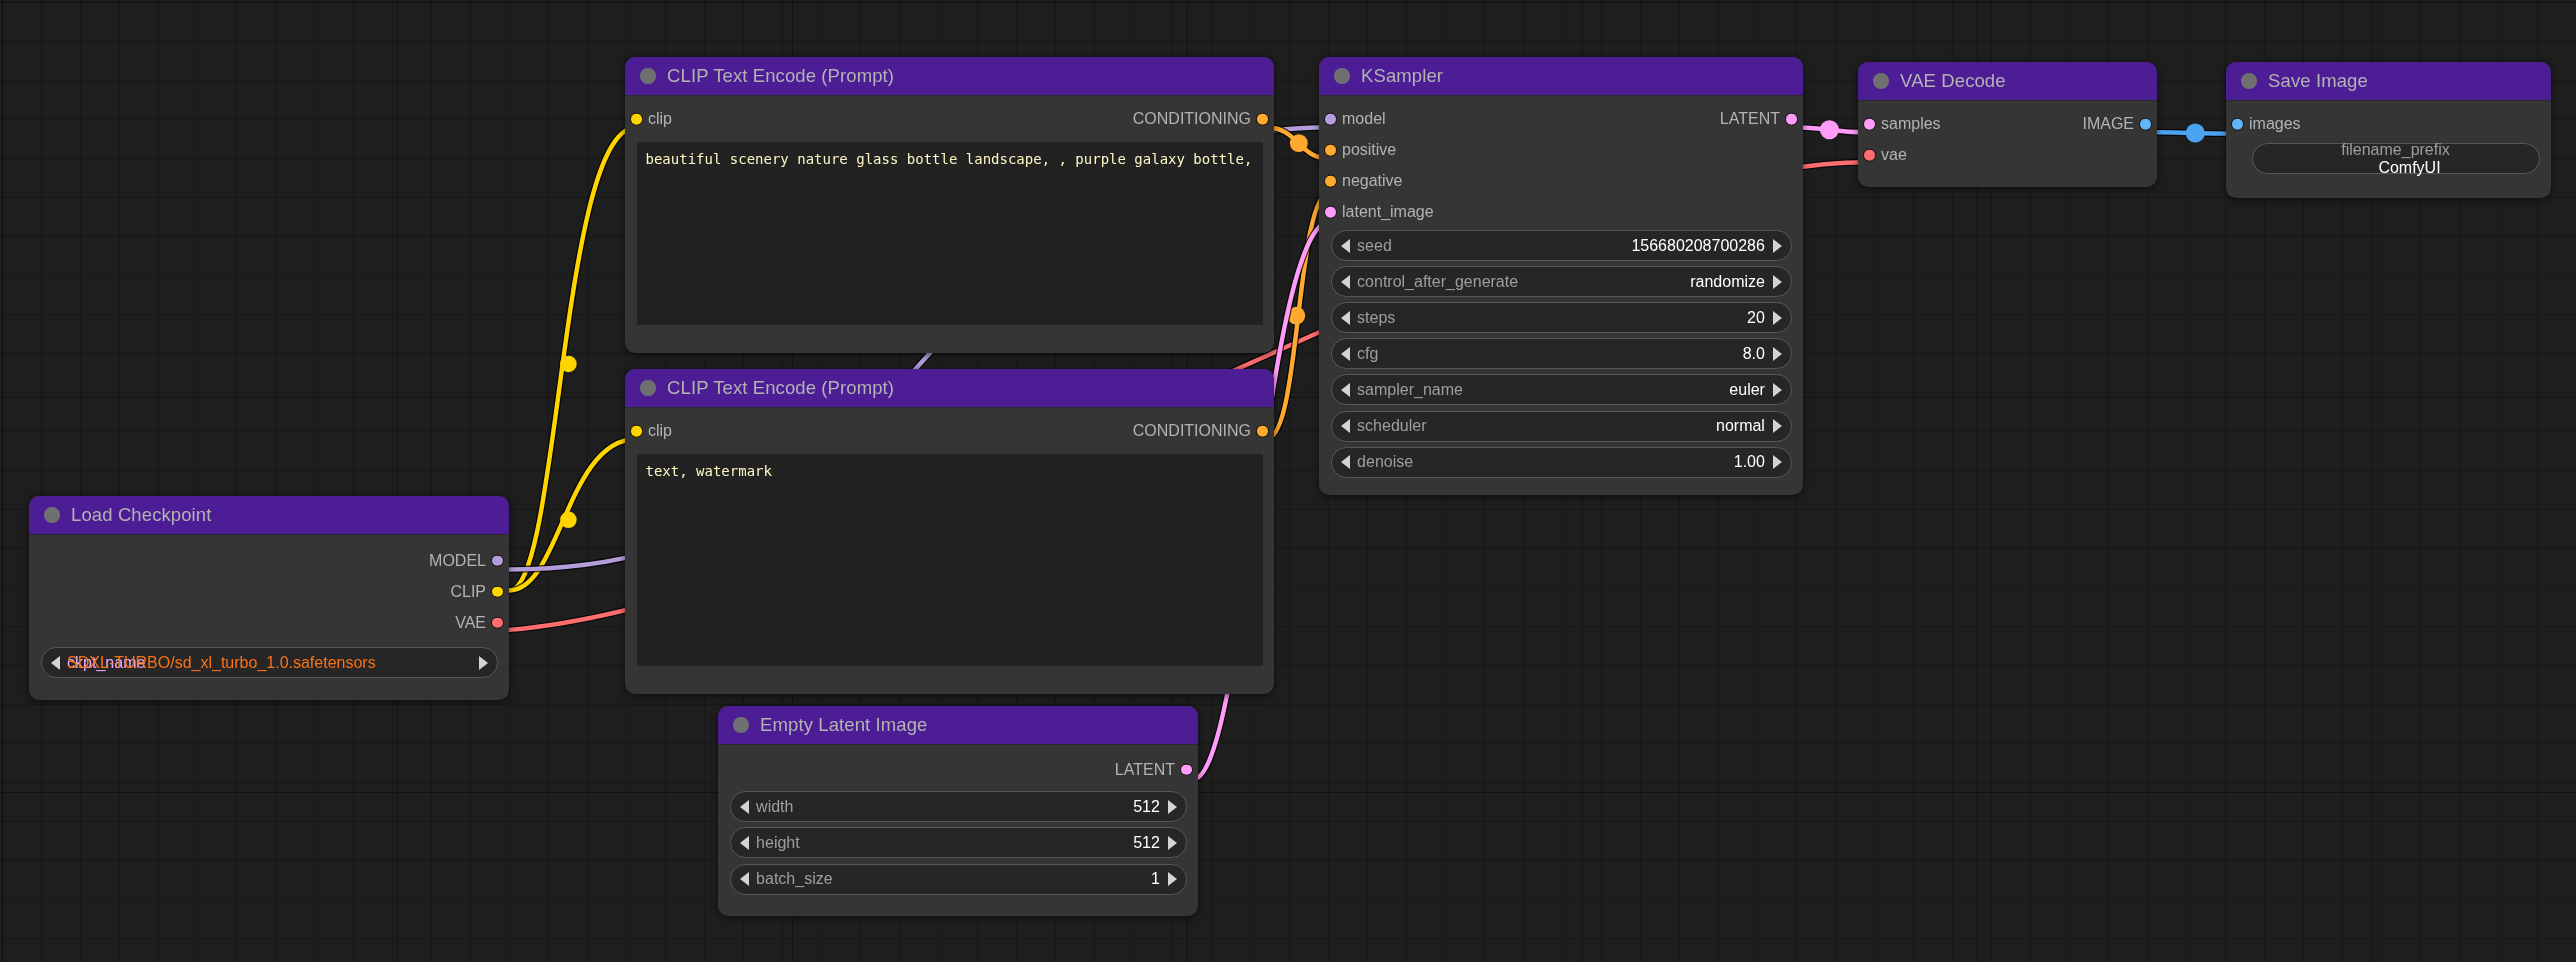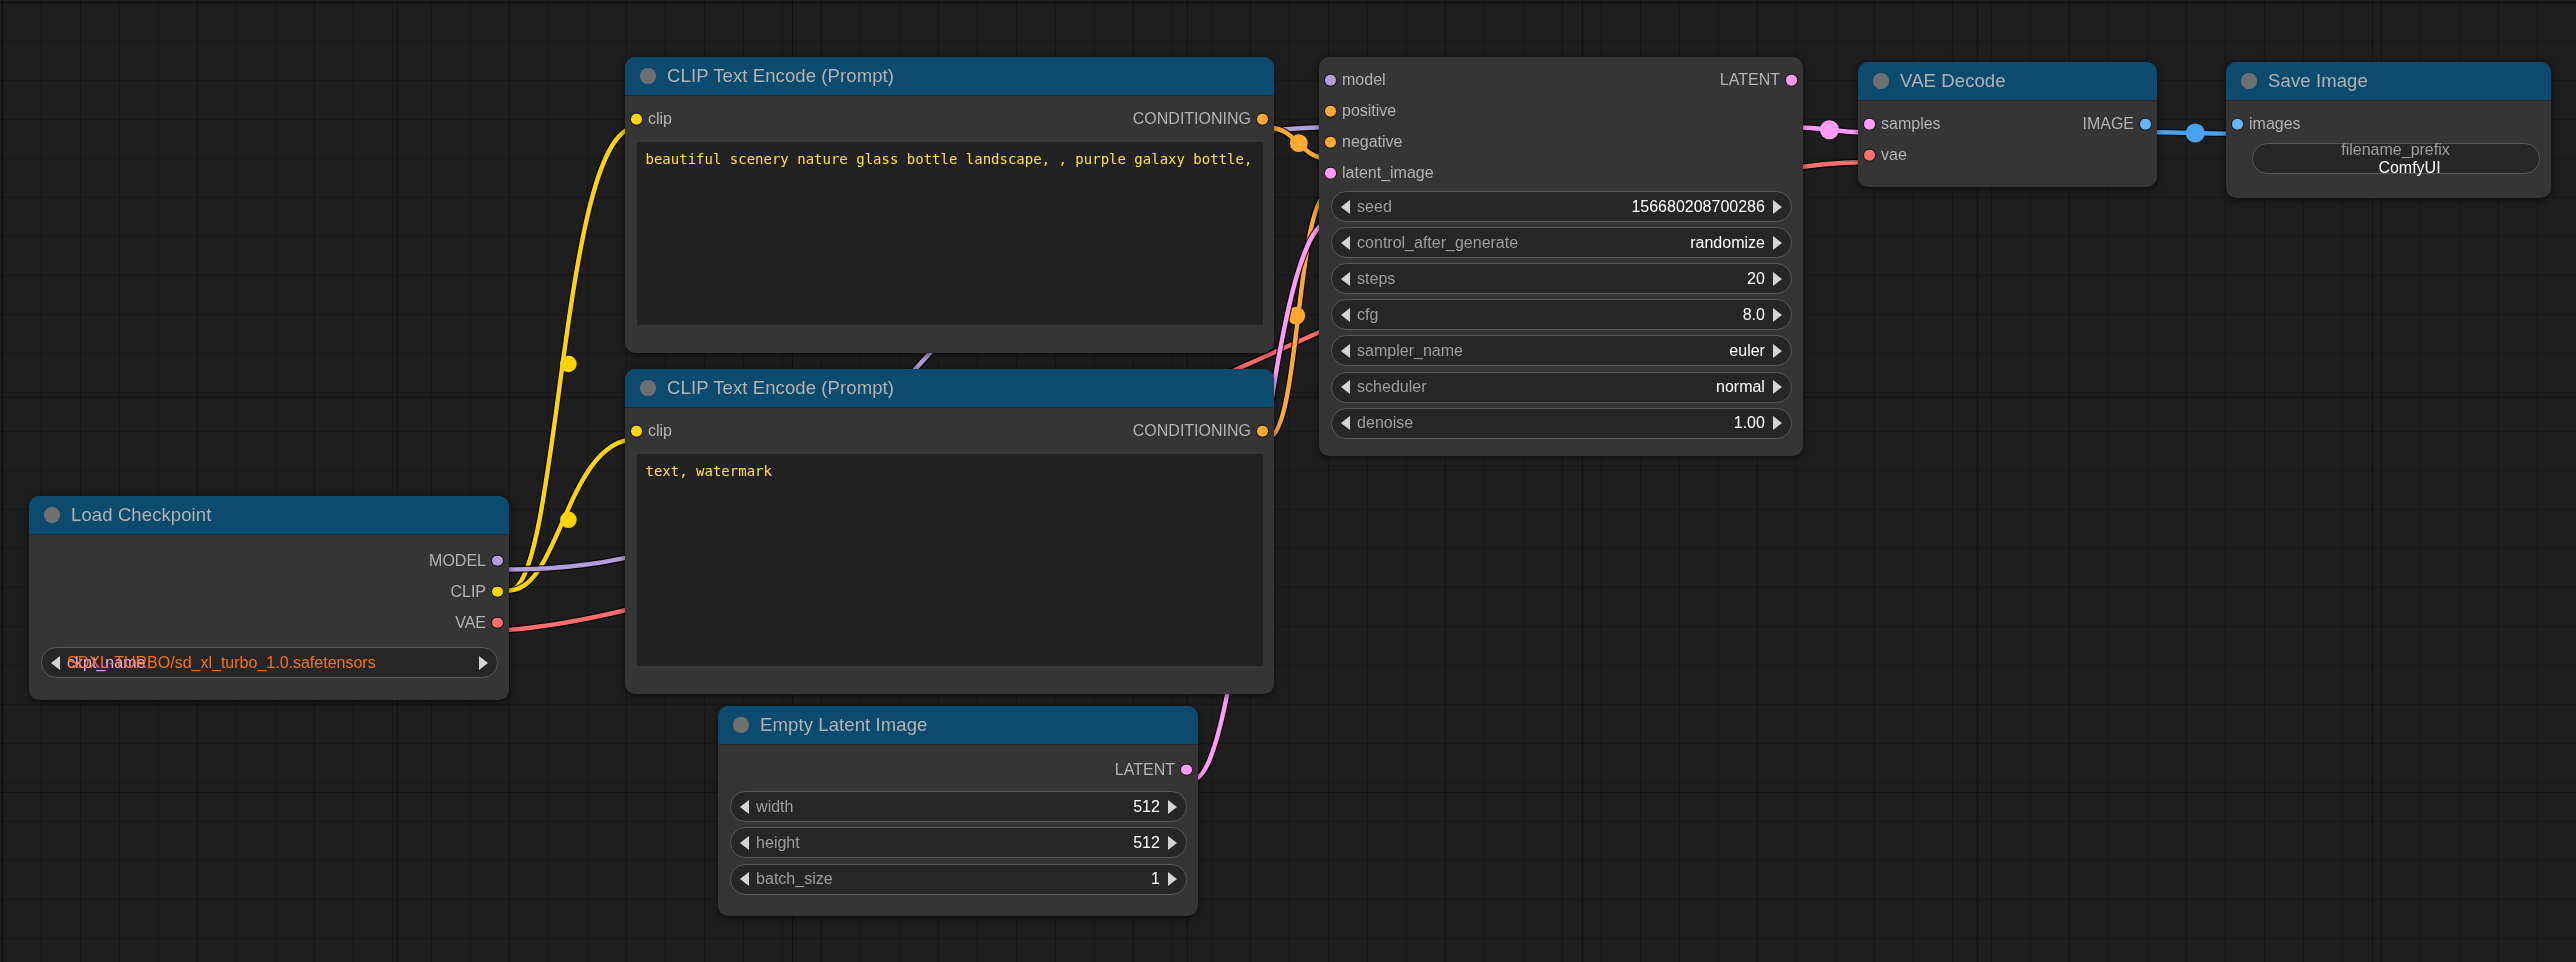--- a/index.html
+++ b/index.html
@@ -45,21 +45,21 @@
     border-radius: 10.2px;
     box-shadow: 0 1.9px 7.6px rgba(0,0,0,0.55);
     z-index: 2;
     box-sizing: border-box;
   }
   .node-title {
     height: 39px;
     display: flex;
     align-items: center;
     padding-left: 15.3px;
-    background: #0c4a6e;
+    background: #4c1d95;
     border-radius: 10.2px 10.2px 0 0;
     border-bottom: 1.3px solid #2a2a2a;
     box-sizing: border-box;
   }
   .title-dot {
     width: 15.3px; height: 15.3px;
     border-radius: 50%;
     background: #707070;
     margin-right: 11.5px;
     flex: 0 0 auto;
@@ -154,21 +154,21 @@
     transform: translateY(-50%);
     white-space: nowrap;
   }
   .widget.overlap .w-under { color: #f0abfc; font-size: 16px; }
   .widget.overlap .w-over  { color: #f97316; font-size: 16px; }
 
   
   .prompt-box {
     margin: 7.6px 11.5px 10.2px 11.5px;
     background: #222222;
-    color: #fde047;
+    color: #fef9c3;
     font-family: "DejaVu Sans Mono", monospace;
     font-size: 14px;
     line-height: 1.32;
     padding: 7.6px 9px;
     box-sizing: border-box;
     overflow: hidden;
     word-wrap: break-word;
   }
 </style>
 </head>
@@ -280,20 +280,24 @@
         <div class="slot-row slot-out" style="position:absolute; right:0; top:0; width:70%;">
           <span class="slot-label">CONDITIONING</span>
           <span class="slot-dot" style="background:#FFA931"></span>
         </div>
       </div>
       <div class="prompt-box" style="height:212px;">text, watermark</div>
     </div>
   </div>
 
   <div class="node" id="n-ksampler" style="left:1319px; top:57px; width:484px;">
+    <div class="node-title">
+      <span class="title-dot"></span>
+      <span class="title-text">KSampler</span>
+    </div>
     <div class="node-body">
       <div style="height:7.6px"></div>
       <div style="position:relative; height:31px;">
         <div class="slot-row slot-in" style="position:absolute; left:0; top:0; width:50%;">
           <span class="slot-dot" style="background:#b39ddb"></span>
           <span class="slot-label">model</span>
         </div>
         <div class="slot-row slot-out" style="position:absolute; right:0; top:0; width:60%;">
           <span class="slot-label">LATENT</span>
           <span class="slot-dot" style="background:#FF9CF9"></span>

